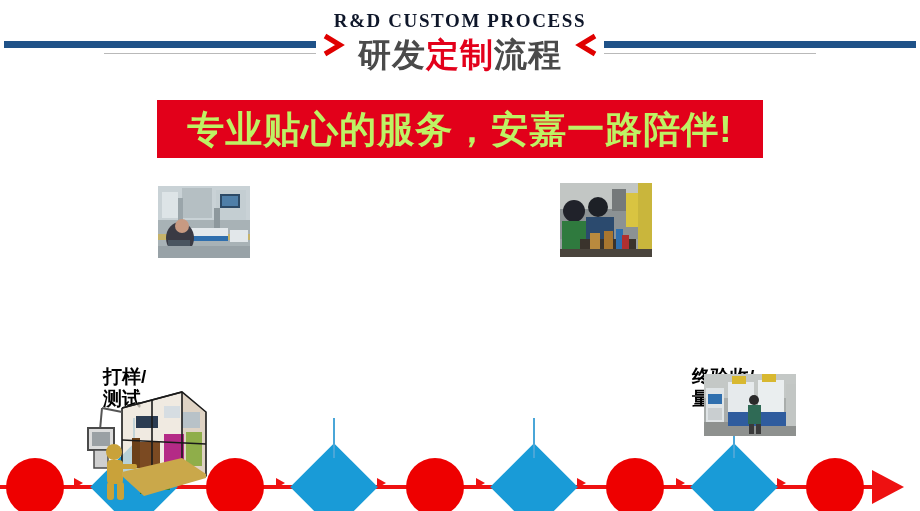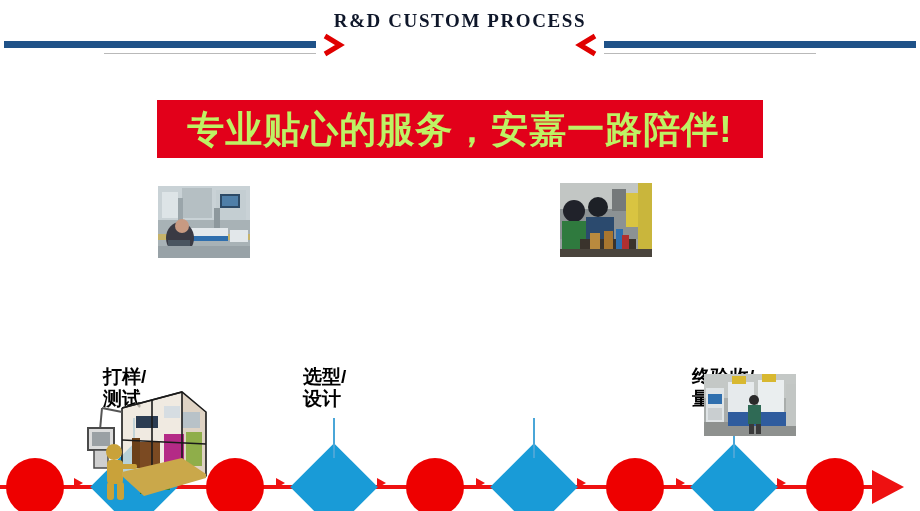--- a/index.html
+++ b/index.html
@@ -185,20 +185,21 @@
         <polyline points="5,4 20,13 5,22" fill="none" stroke="#E00000" stroke-width="5" stroke-linecap="butt" stroke-linejoin="miter"></polyline>
       </svg>
     </div>
     <div class="hdr-chev right">
       <svg width="26" height="26" viewBox="0 0 26 26">
         <polyline points="21,4 6,13 21,22" fill="none" stroke="#E00000" stroke-width="5" stroke-linecap="butt" stroke-linejoin="miter"></polyline>
       </svg>
     </div>
 
     <div id="hdr-en">R&amp;D CUSTOM PROCESS</div>
+    <div id="hdr-cn"><span>研发</span><span class="accent">定制</span><span>流程</span></div>
   </div>
 
   <div id="banner">
     <div id="banner-text">专业贴心的服务，安嘉一路陪伴!</div>
   </div>
 
   <div id="flow">
 
     <div class="axis-line"></div>
     <div class="axis-head"></div>
@@ -218,24 +219,20 @@
     <div class="conn up" style="left:133px; top:248px; height:40px;"></div>
     <div class="node-label" style="left:103px; top:196px;">
       <div>打样/</div>
       <div>测试</div>
     </div>
 
     <div class="node-circle" style="left:206px; top:288px;"></div>
 
     <div class="node-diamond" style="left:303px; top:286px;"></div>
     <div class="conn up" style="left:333px; top:248px; height:40px;"></div>
-    <div class="node-label" style="left:303px; top:196px;">
-      <div>选型/</div>
-      <div>设计</div>
-    </div>
 
     <div class="node-circle" style="left:406px; top:288px;"></div>
 
     <div class="node-diamond" style="left:503px; top:286px;"></div>
     <div class="conn up" style="left:533px; top:248px; height:40px;"></div>
 
     <div class="node-circle" style="left:606px; top:288px;"></div>
 
     <div class="node-diamond" style="left:703px; top:286px;"></div>
     <div class="conn up" style="left:733px; top:248px; height:40px;"></div>

